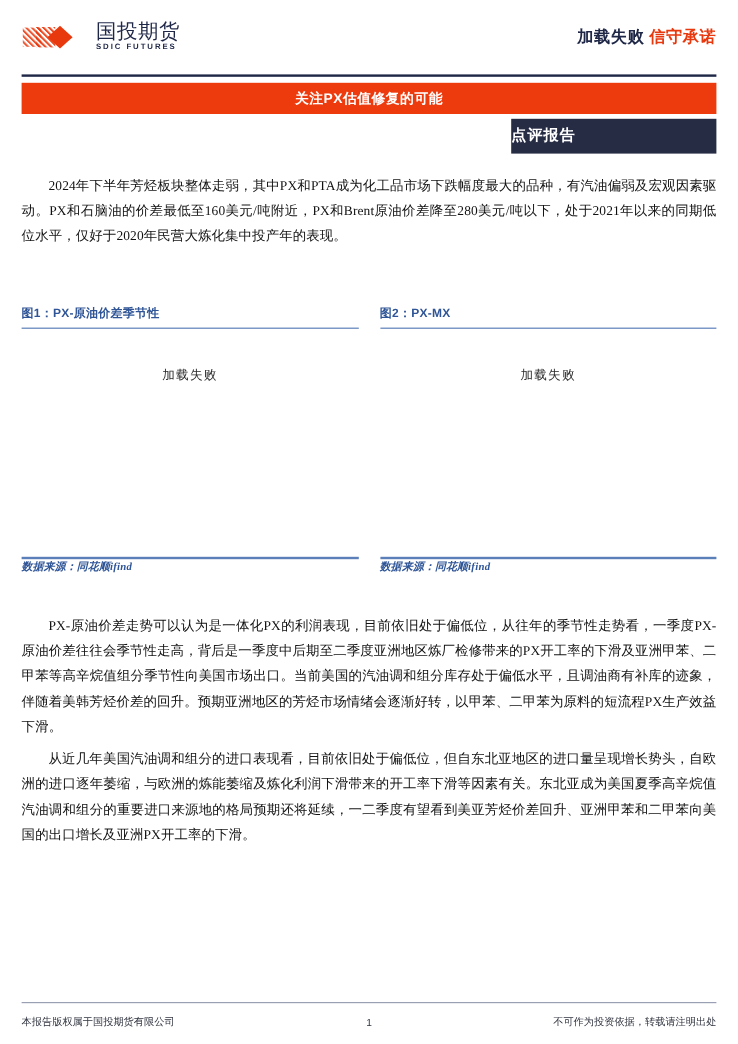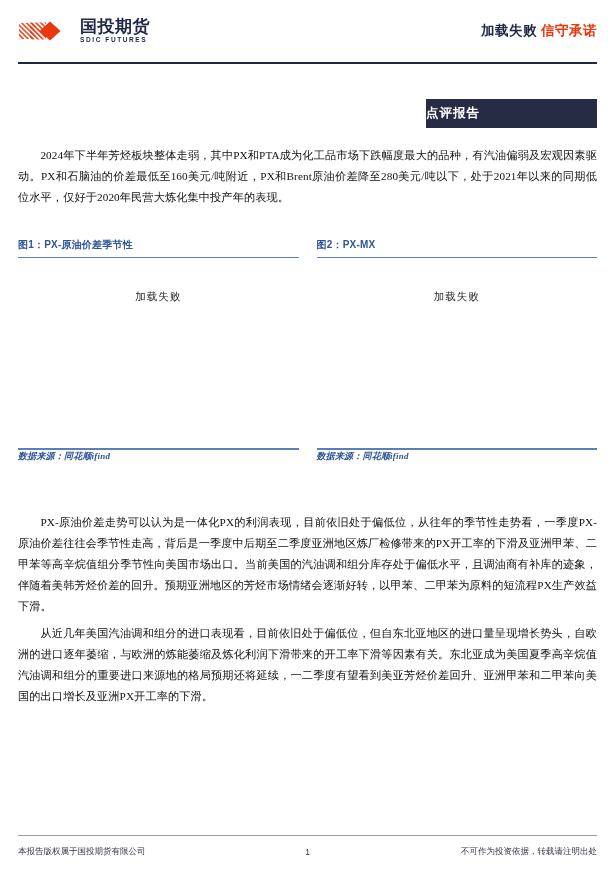--- a/index.html
+++ b/index.html
@@ -49,21 +49,21 @@
   }
   .brand-mark svg { display: block; }
   .brand-text {
     display: flex;
     flex-direction: column;
     line-height: 1;
     align-items: flex-start;
   }
   .brand-cn {
     font-family: "Liberation Sans", sans-serif;
-    font-weight: bold;
+    font-weight: normal;
     font-size: 17px;
     letter-spacing: 0.5px;
     color: #1f2747;
   }
   .brand-en {
     font-family: "Liberation Sans", sans-serif;
     font-weight: bold;
     font-size: 6.5px;
     letter-spacing: 1.6px;
     color: #1f2747;
@@ -158,20 +158,21 @@
     flex: 1 1 0;
     min-width: 0;
   }
   .fig-title {
     font-family: "Liberation Sans", sans-serif;
     font-weight: bold;
     font-size: 10px;
     color: #2f5597;
     padding-bottom: 5px;
     letter-spacing: 0.2px;
+    margin-top: 16px;
   }
   .fig-rule-top {
     height: 1.4px;
     background: #5b7fb8;
   }
   .fig-body {
     height: 190px;
     display: flex;
     align-items: flex-start;
     justify-content: center;
@@ -261,20 +262,23 @@
         <span class="brand-cn">国投期货</span>
         <span class="brand-en">SDIC FUTURES</span>
       </span>
     </div>
     <div class="slogan">
       <span class="s-dark">加载失败</span><span class="s-red">信守承诺</span>
     </div>
   </div>
   <div class="header-rule"></div>
 
+  <div class="title-bar">
+    <span class="title-text">关注PX估值修复的可能</span>
+  </div>
 
   <div class="badge">
     <span class="badge-text">点评报告</span>
   </div>
 
   <div class="content">
     <p class="para">2024年下半年芳烃板块整体走弱，其中PX和PTA成为化工品市场下跌幅度最大的品种，有汽油偏弱及宏观因素驱动。PX和石脑油的价差最低至160美元/吨附近，PX和Brent原油价差降至280美元/吨以下，处于2021年以来的同期低位水平，仅好于2020年民营大炼化集中投产年的表现。</p>
   </div>
 
   <div class="figures">

